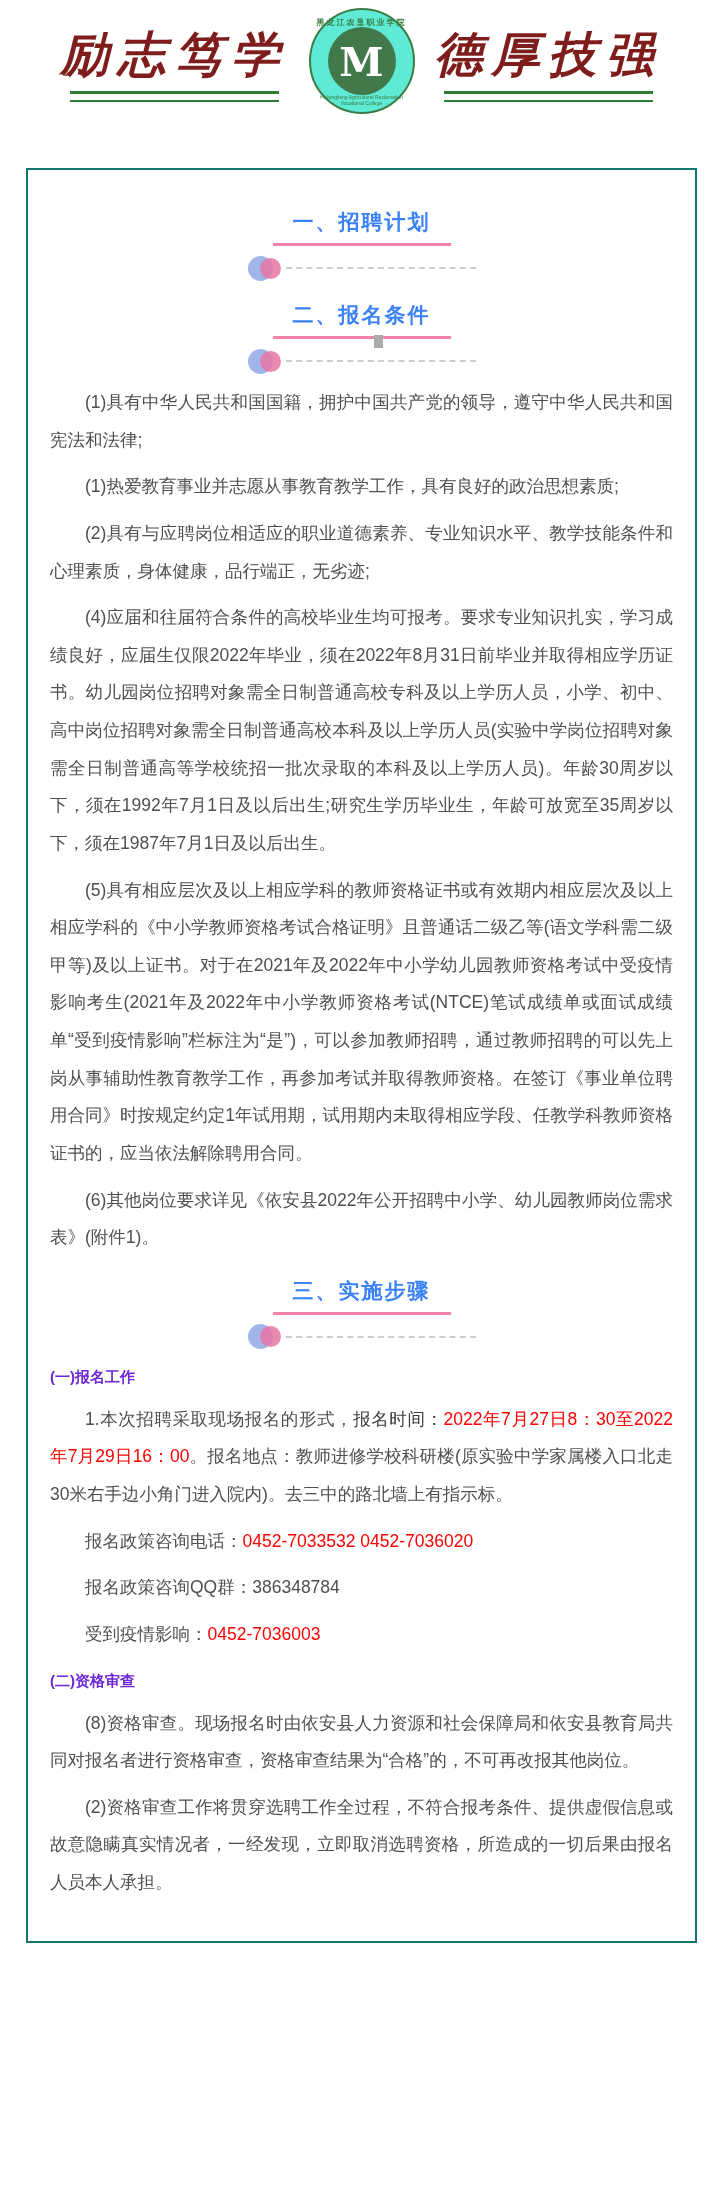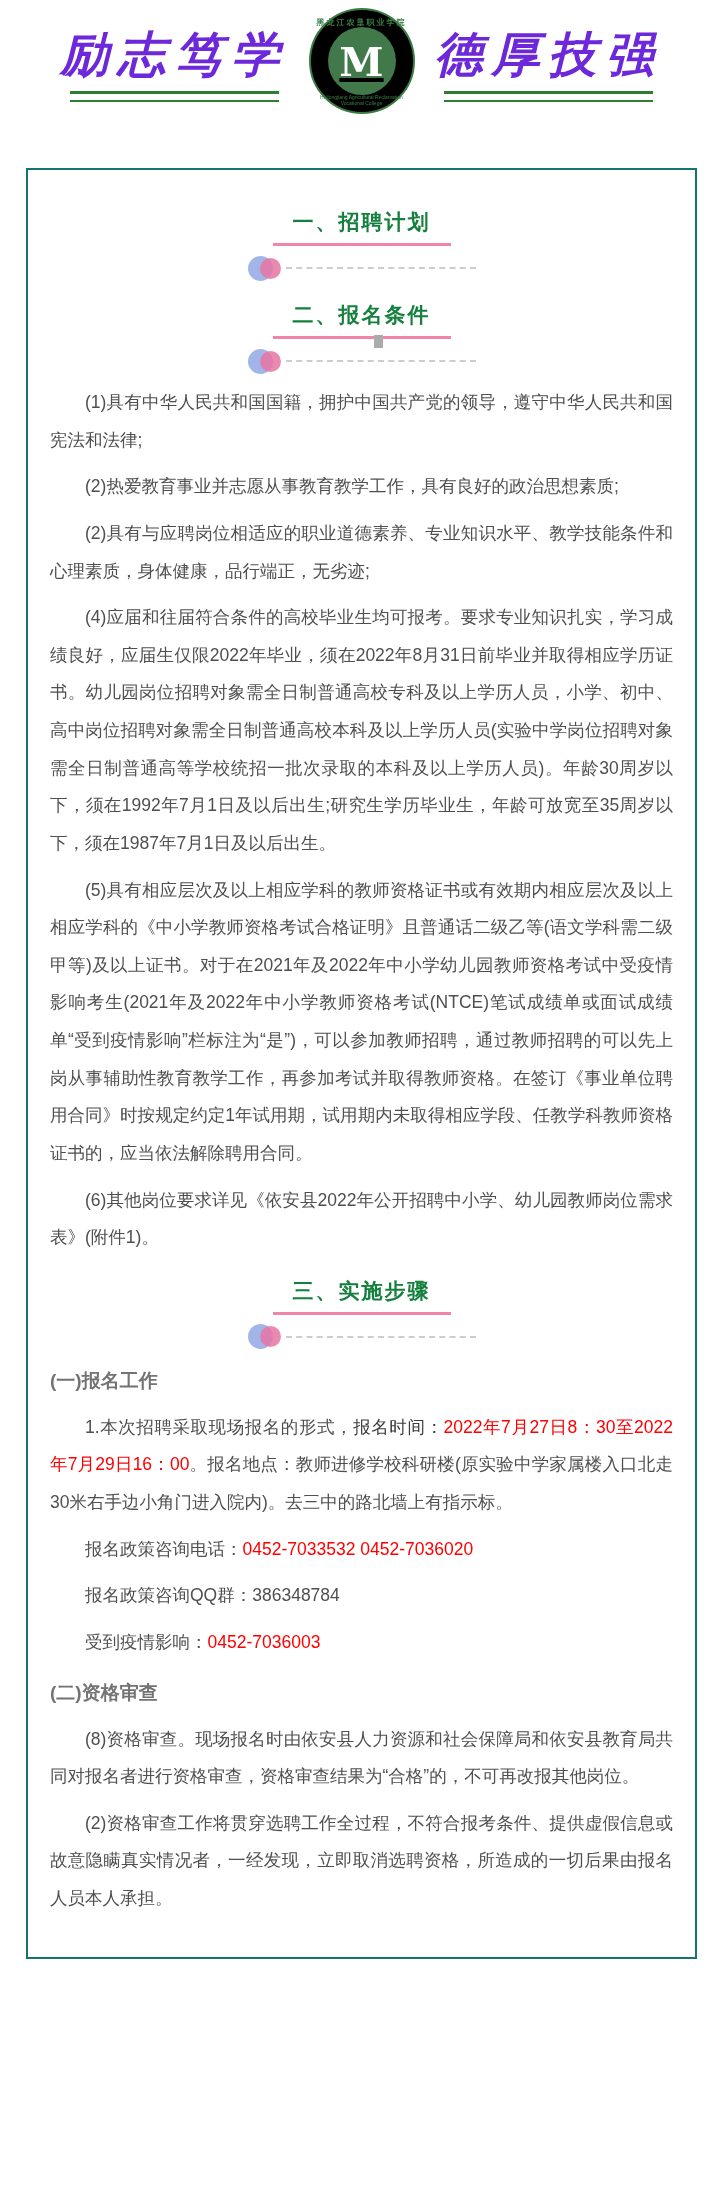--- a/index.html
+++ b/index.html
@@ -2,50 +2,50 @@
 <html><head>
 <meta charset="utf-8">
 <style>
   html,body { margin:0; padding:0; background:#ffffff; }
   body { width:723px; font-family:"Liberation Sans", sans-serif; -webkit-font-smoothing:antialiased; }
 
   
   .banner { display:flex; align-items:center; justify-content:center; gap:20px; padding:8px 0 4px; background:#fff; }
   .motto { text-align:center; }
   .motto-text { font-family:"DejaVu Serif", serif; font-style:italic; font-weight:bold;
-                font-size:48px; color:#6d28d9; letter-spacing:9px; line-height:1.45; white-space:nowrap; }
+                font-size:48px; color:#7f1d1d; letter-spacing:9px; line-height:1.45; white-space:nowrap; }
   .motto-lines { margin:1px auto 0; width:92%; height:6px;
                  border-top:3px solid #2e7d32; border-bottom:2px solid #2e7d32; }
   .logo-outer { position:relative; flex:0 0 auto; width:102px; height:102px; border-radius:50%;
-                border:2px solid #3c7d46; background:#000000; display:flex; align-items:center; justify-content:center;text-decoration:underline; }
+                border:2px solid #3c7d46; background:#5eead4; display:flex; align-items:center; justify-content:center; }
   .logo-top-text { position:absolute; top:7px; left:0; width:100%; text-align:center;
                    font-size:8px; color:#3c7d46; letter-spacing:2px; font-weight:bold; }
   .logo-bottom-text { position:absolute; bottom:6px; left:0; width:100%; text-align:center;
                       font-size:5px; color:#3c7d46; }
   .logo-disc { width:68px; height:68px; border-radius:50%; background:#41794a; color:#fff;
                display:flex; align-items:center; justify-content:center;
                font-family:"DejaVu Serif", serif; font-weight:bold; font-size:40px; }
 
   
   .card { margin:50px 26px 0; border:2px solid #15756e; padding:18px 22px 30px; background:#fff; }
 
   .sec { position:relative; text-align:center; margin:20px 0 10px; }
-  .sec-t { display:inline-block; color:#15803d; font-size:21px; font-weight:bold;
+  .sec-t { display:inline-block; color:#3b82f6; font-size:21px; font-weight:bold;
            letter-spacing:2px; padding:0 20px 7px; border-bottom:3px solid #f085a7; }
   .sec-dec { display:flex; align-items:center; justify-content:center; margin-top:9px; height:26px; }
   .c-blue { width:25px; height:25px; border-radius:50%; background:rgba(125,152,224,0.72); flex:0 0 auto; }
   .c-pink { width:21px; height:21px; border-radius:50%; background:rgba(230,118,163,0.85);
             margin-left:-13px; flex:0 0 auto; }
   .dash { width:190px; border-top:2px dashed #cdcdcd; margin-left:5px; }
   .sec-tab { position:absolute; left:50%; top:34px; width:9px; height:13px; background:#ababab;
              transform:translateX(12px); }
 
   .para { font-size:17.5px; line-height:2.15; color:#4f4f4f; text-indent:2em;
           margin:9px 0; text-align:justify; }
-  .sub  { font-size:19px; line-height:2.0; color:#737373; font-weight:bold; margin:12px 0 4px; }
+  .sub  { font-size:15px; line-height:2.0; color:#6d28d9; font-weight:bold; margin:12px 0 4px; }
   .run-b { font-weight:normal; color:#3b3b3b; }
   .run-r { color:#fe0000; }
 </style>
 </head>
 <body>
 
 <div class="banner">
   <div class="motto">
     <div class="motto-text">励志笃学</div>
     <div class="motto-lines"></div>
@@ -67,21 +67,21 @@
           <span class="c-blue"></span>
           <span class="c-pink"></span>
           <span class="dash"></span>
         </div></div>
       <div class="sec"><div class="sec-t">二、报名条件</div><span class="sec-tab"></span><div class="sec-dec">
           <span class="c-blue"></span>
           <span class="c-pink"></span>
           <span class="dash"></span>
         </div></div>
       <p class="para"><span>(1)具有中华人民共和国国籍，拥护中国共产党的领导，遵守中华人民共和国宪法和法律;</span></p>
-      <p class="para"><span>(2)热爱教育事业并志愿从事教育教学工作，具有良好的政治思想素质;</span></p>
+      <p class="para"><span>(1)热爱教育事业并志愿从事教育教学工作，具有良好的政治思想素质;</span></p>
       <p class="para"><span>(2)具有与应聘岗位相适应的职业道德素养、专业知识水平、教学技能条件和心理素质，身体健康，品行端正，无劣迹;</span></p>
       <p class="para"><span>(4)应届和往届符合条件的高校毕业生均可报考。要求专业知识扎实，学习成绩良好，应届生仅限2022年毕业，须在2022年8月31日前毕业并取得相应学历证书。幼儿园岗位招聘对象需全日制普通高校专科及以上学历人员，小学、初中、高中岗位招聘对象需全日制普通高校本科及以上学历人员(实验中学岗位招聘对象需全日制普通高等学校统招一批次录取的本科及以上学历人员)。年龄30周岁以下，须在1992年7月1日及以后出生;研究生学历毕业生，年龄可放宽至35周岁以下，须在1987年7月1日及以后出生。</span></p>
       <p class="para"><span>(5)具有相应层次及以上相应学科的教师资格证书或有效期内相应层次及以上相应学科的《中小学教师资格考试合格证明》且普通话二级乙等(语文学科需二级甲等)及以上证书。对于在2021年及2022年中小学幼儿园教师资格考试中受疫情影响考生(2021年及2022年中小学教师资格考试(NTCE)笔试成绩单或面试成绩单“受到疫情影响”栏标注为“是”)，可以参加教师招聘，通过教师招聘的可以先上岗从事辅助性教育教学工作，再参加考试并取得教师资格。在签订《事业单位聘用合同》时按规定约定1年试用期，试用期内未取得相应学段、任教学科教师资格证书的，应当依法解除聘用合同。</span></p>
       <p class="para"><span>(6)其他岗位要求详见《依安县2022年公开招聘中小学、幼儿园教师岗位需求表》(附件1)。</span></p>
       <div class="sec"><div class="sec-t">三、实施步骤</div><div class="sec-dec">
           <span class="c-blue"></span>
           <span class="c-pink"></span>
           <span class="dash"></span>
         </div></div>
       <p class="sub">(一)报名工作</p>

